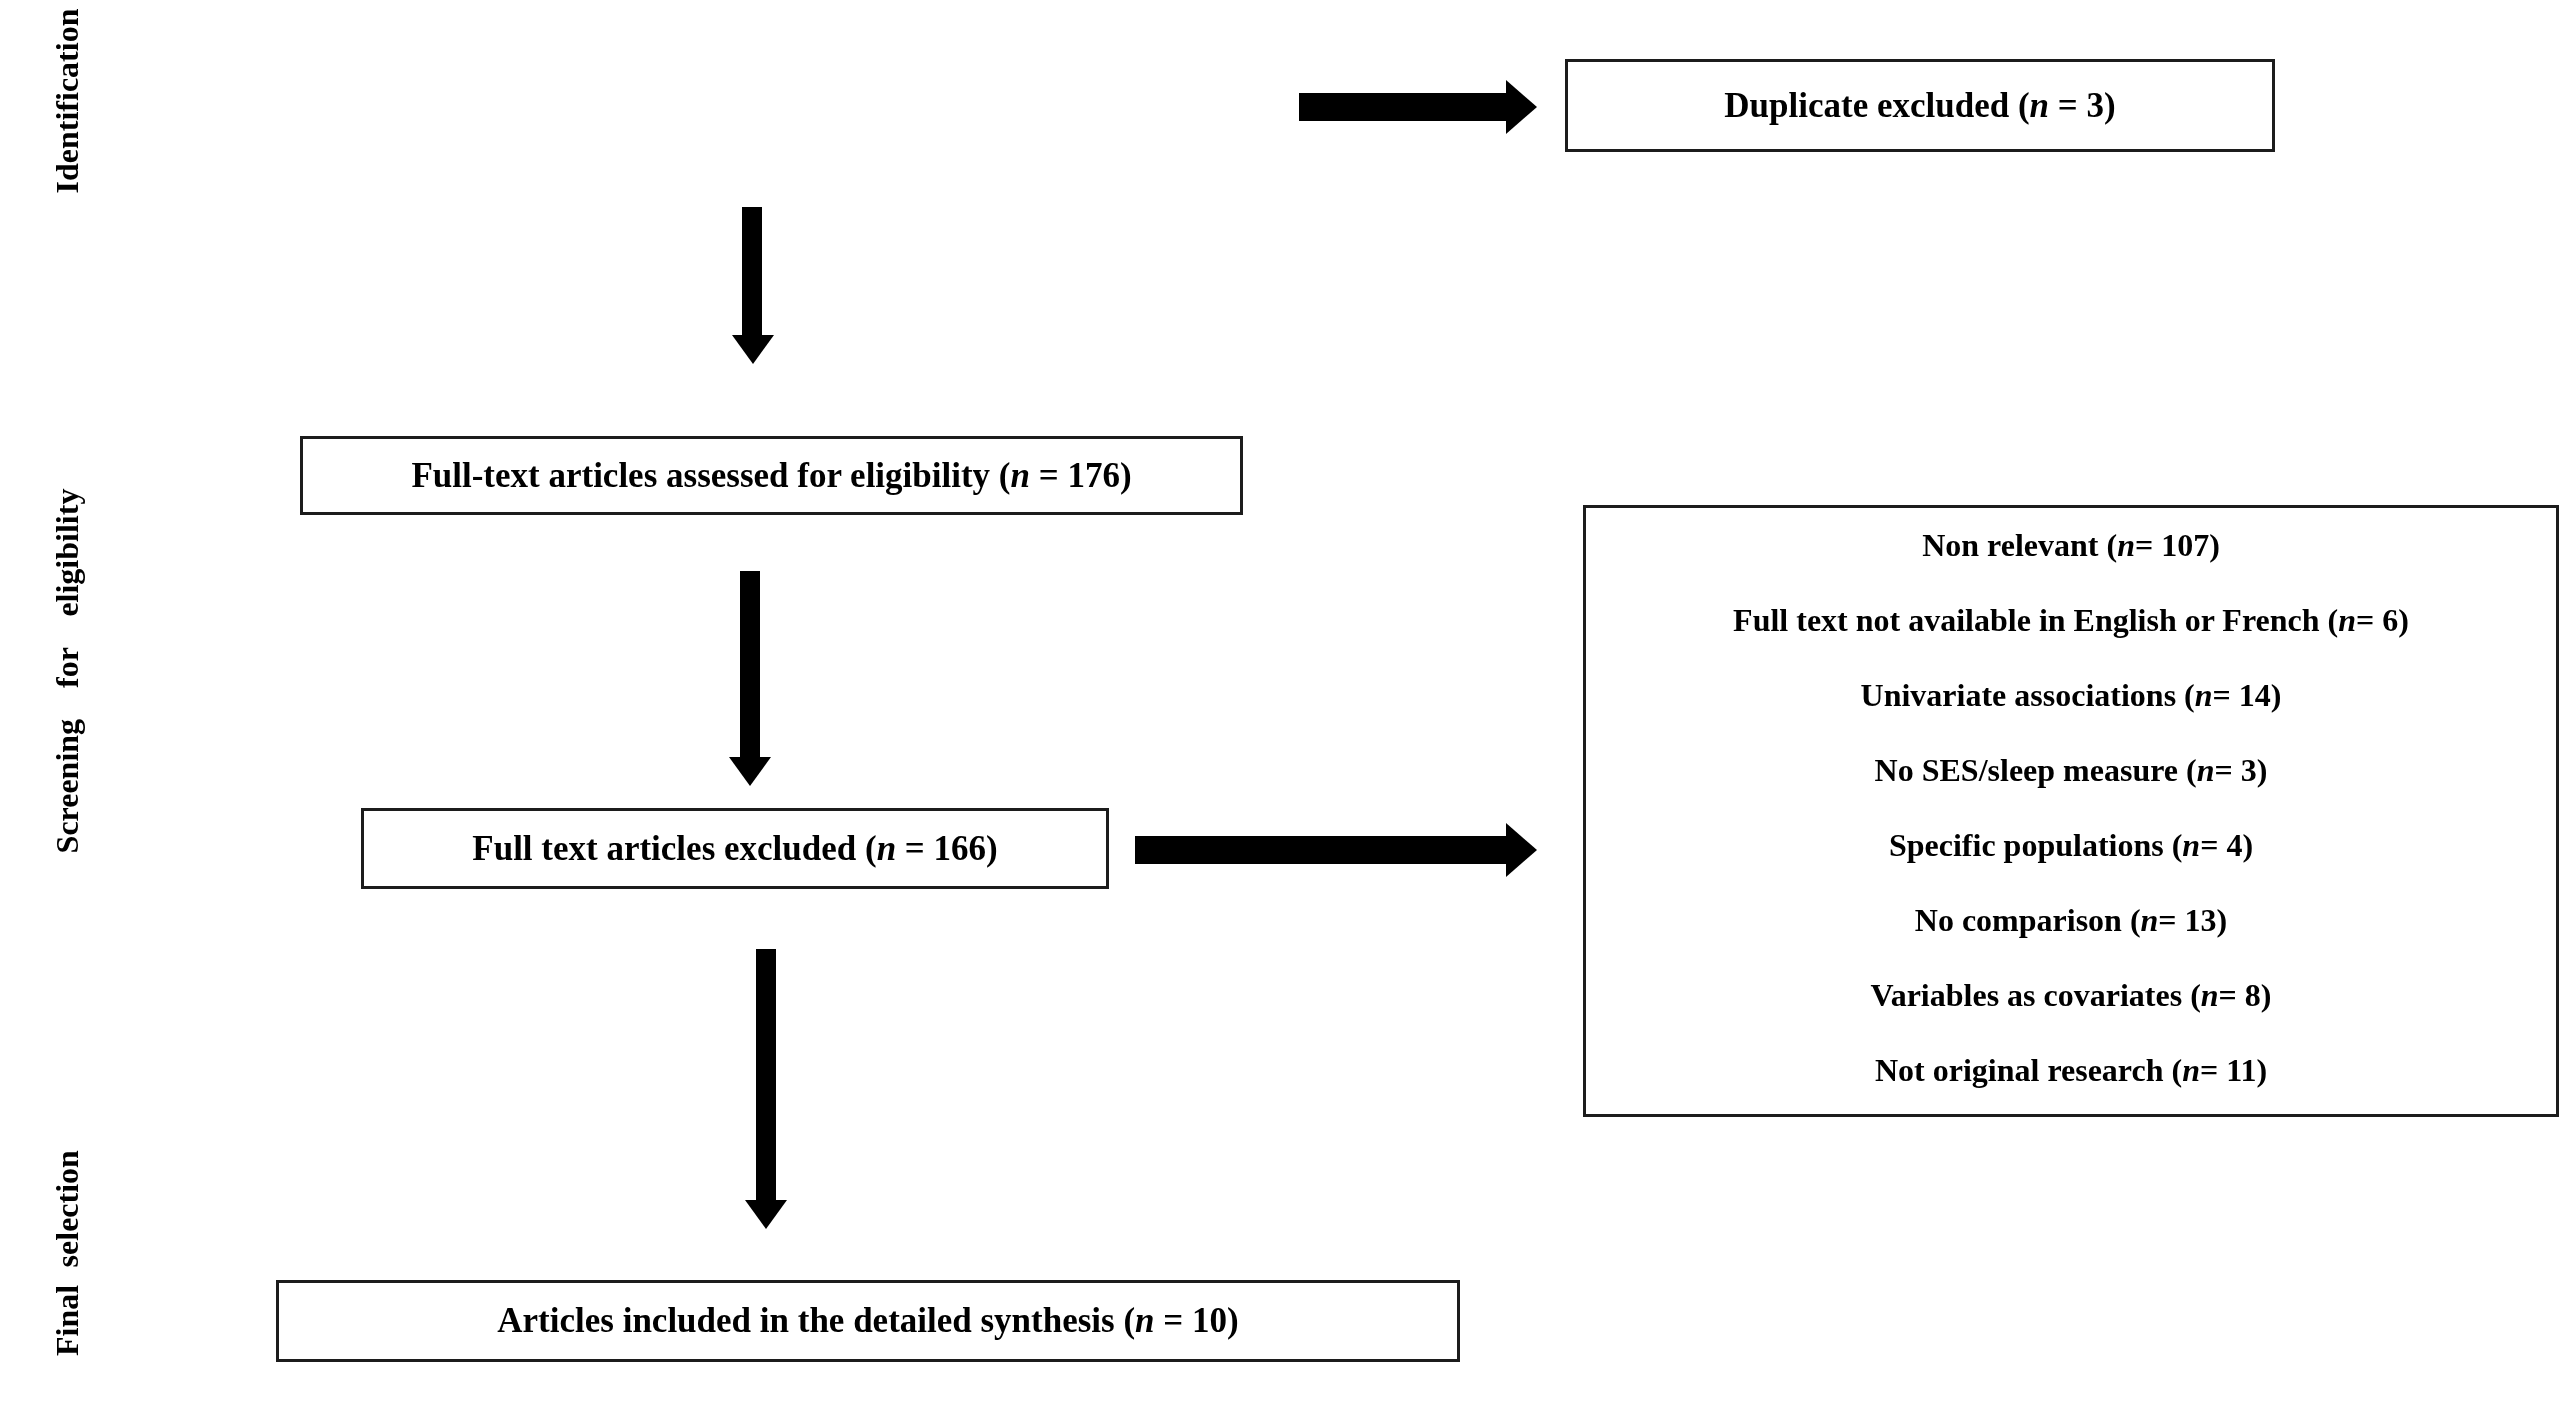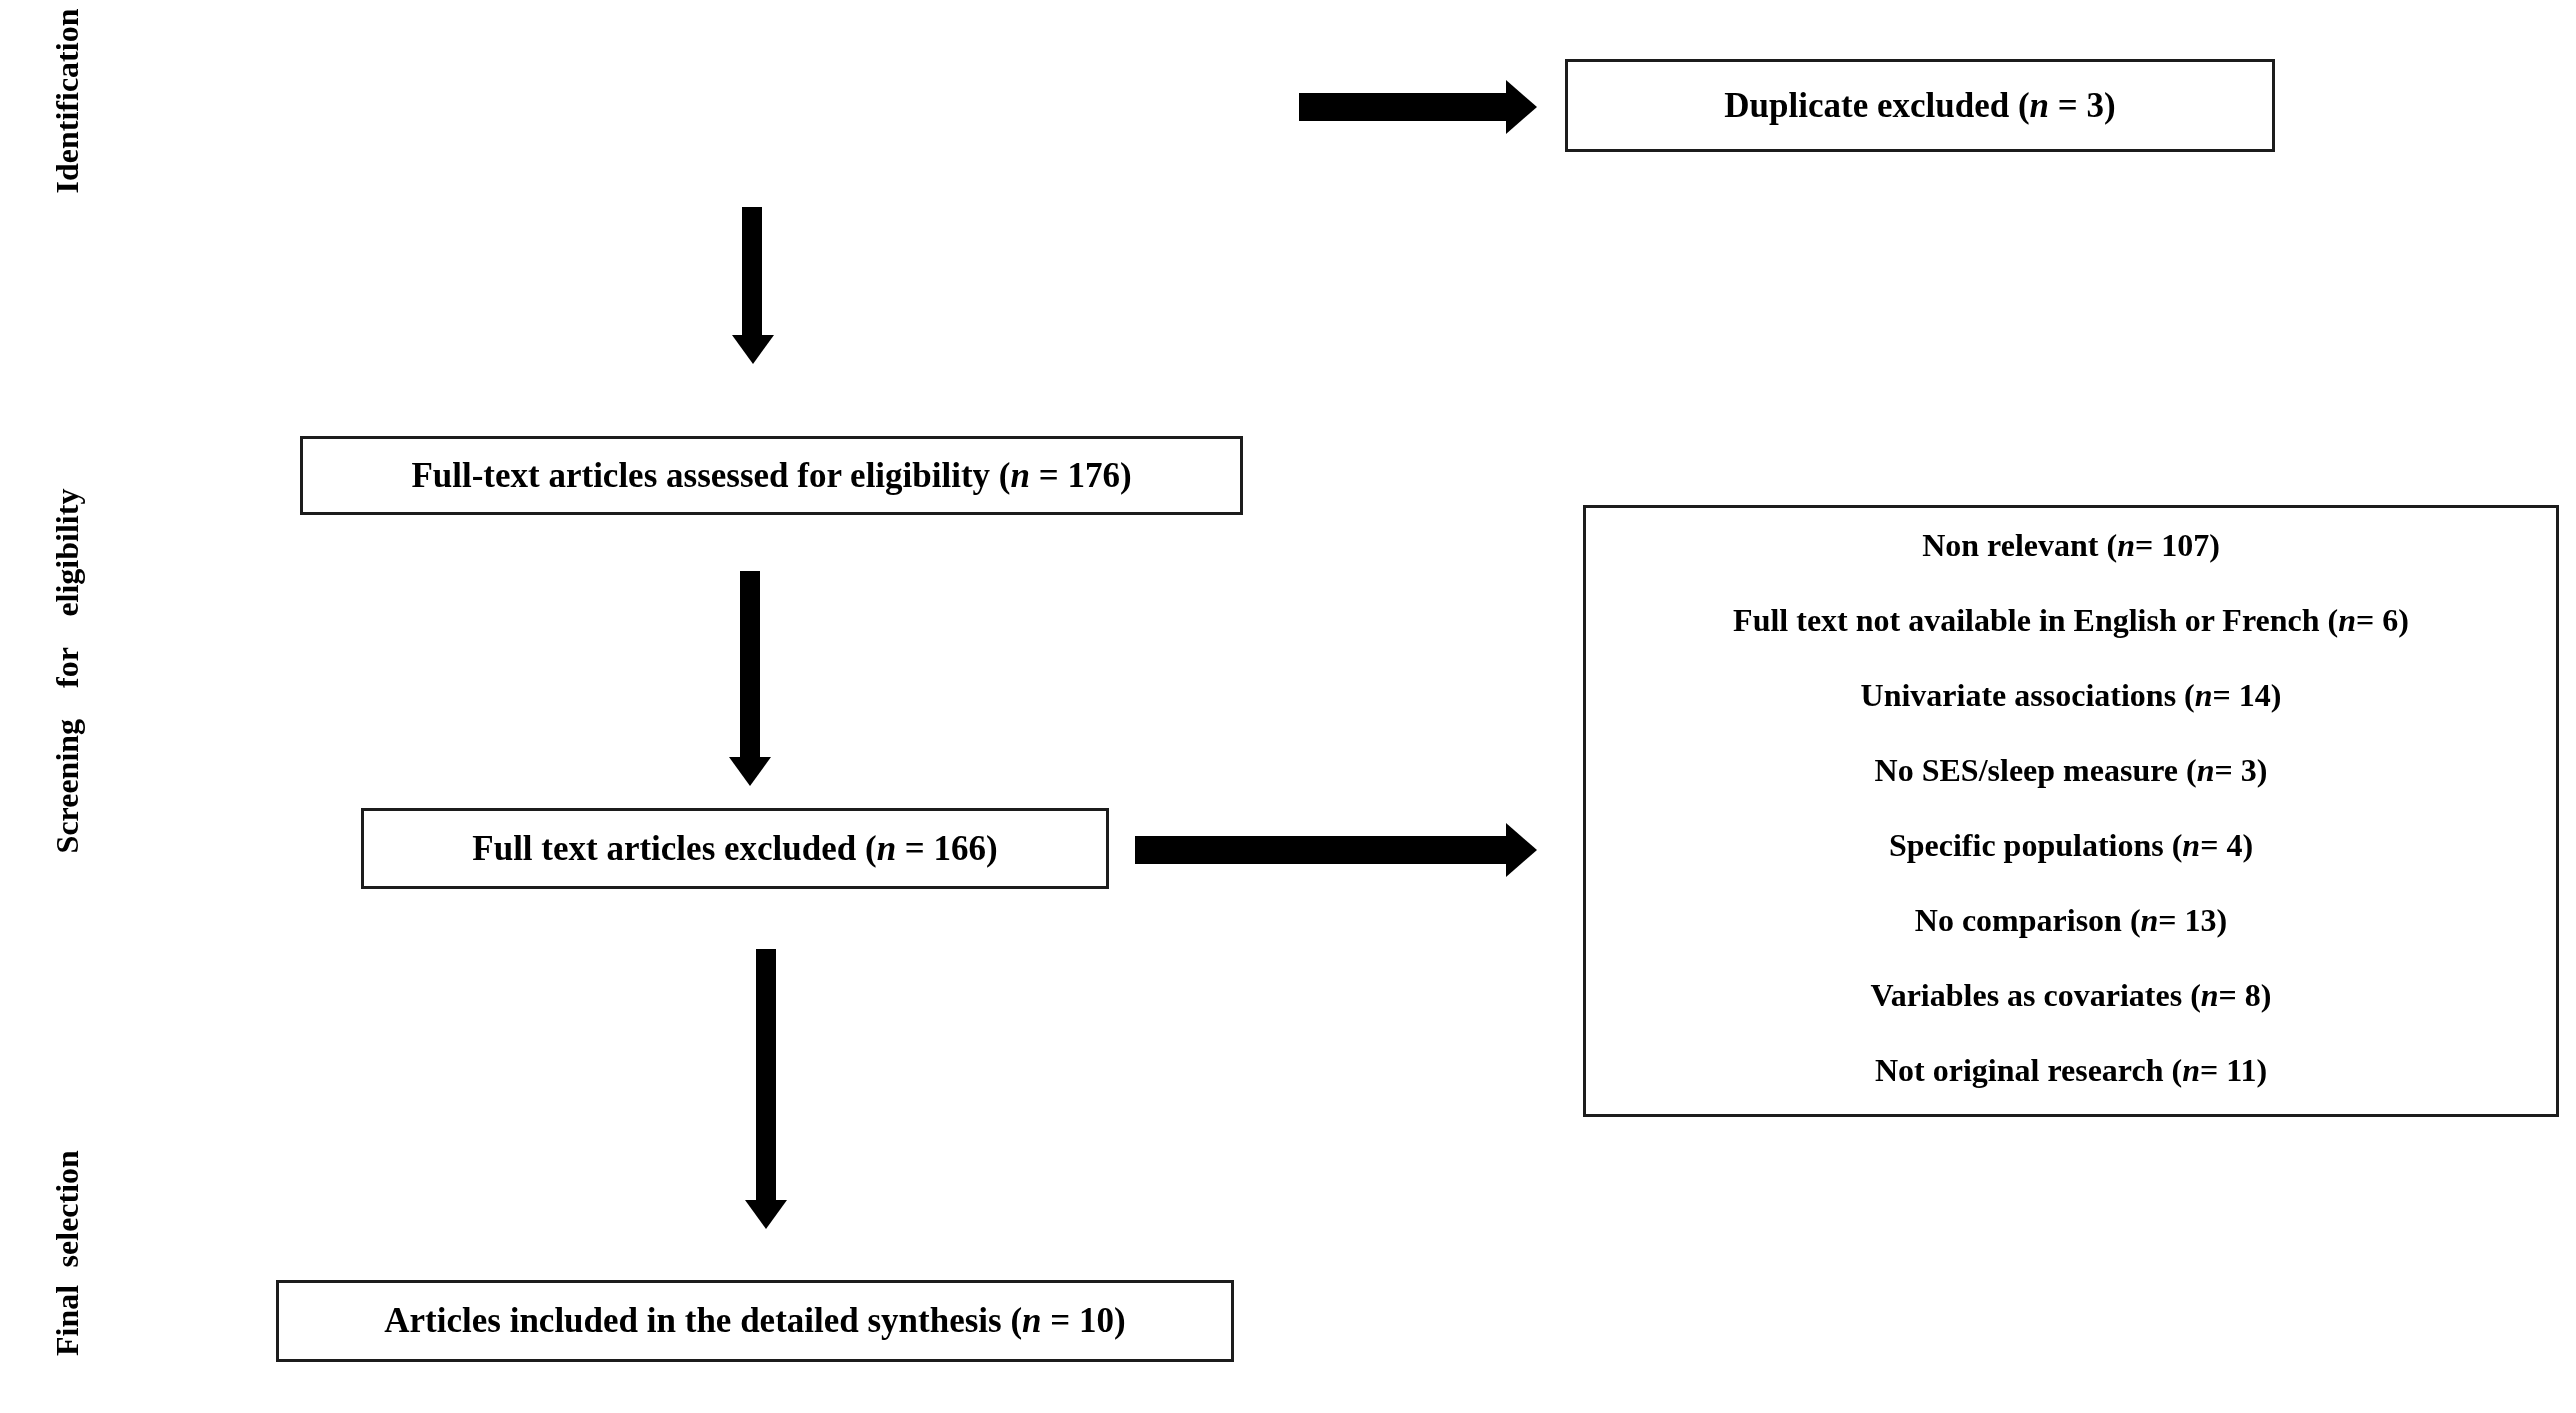--- a/index.html
+++ b/index.html
@@ -122,18 +122,18 @@
     <div class="reason-line">No comparison (<i>n</i> = 13)</div>
     <div class="reason-line">Variables as covariates (<i>n</i> = 8)</div>
     <div class="reason-line">Not original research (<i>n</i> = 11)</div>
   </div>
 
   <div>
     <div class="vshaft" style="left:756px;top:949px;width:20px;height:253px;"></div>
     <div class="vhead" style="left:745px;top:1200px;"></div>
   </div>
 
-  <div class="box" style="left:276px;top:1280px;width:958px;height:82px;">
+  <div class="box" style="left:276px;top:1280px;width:1184px;height:82px;">
     <span>Articles included in the detailed synthesis (<i>n</i> = 10)</span>
   </div>
 
 </div>
 
 
 </body></html>

